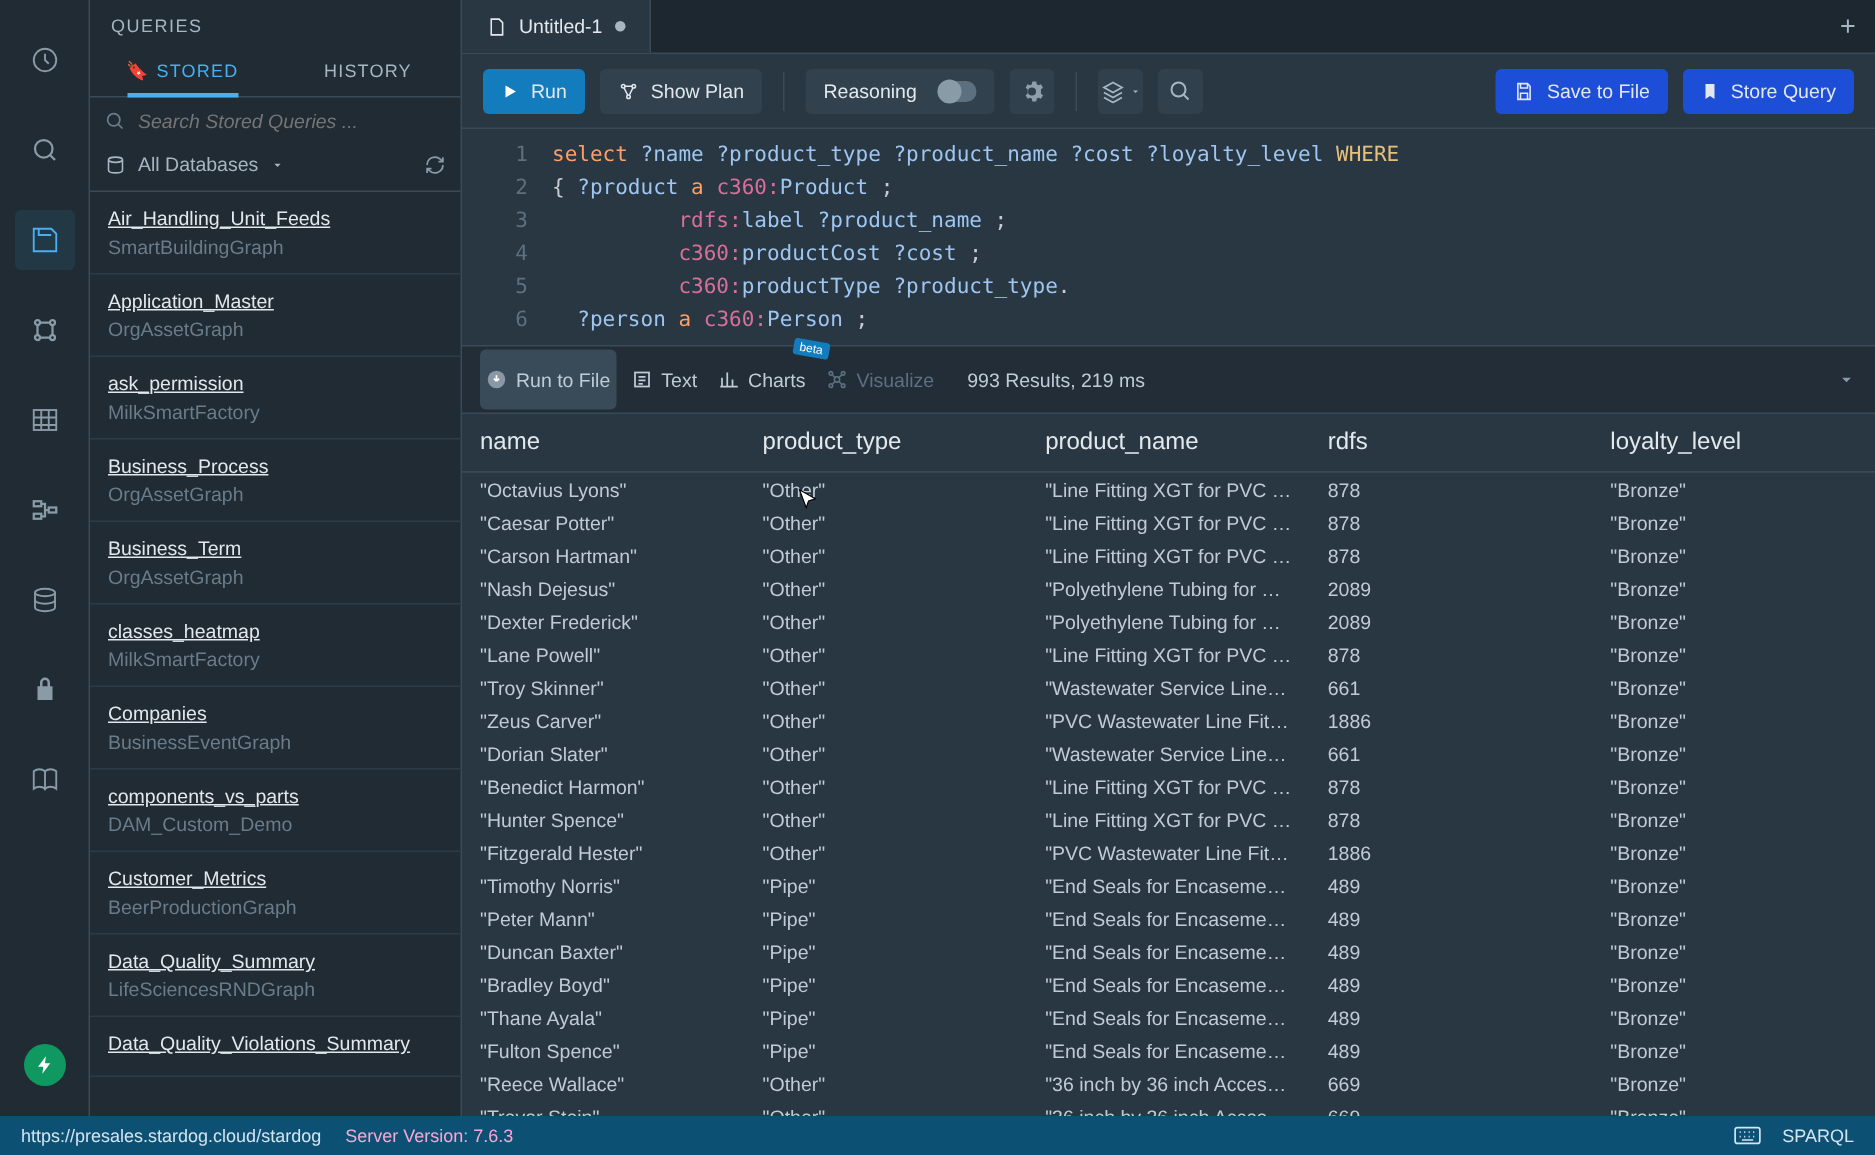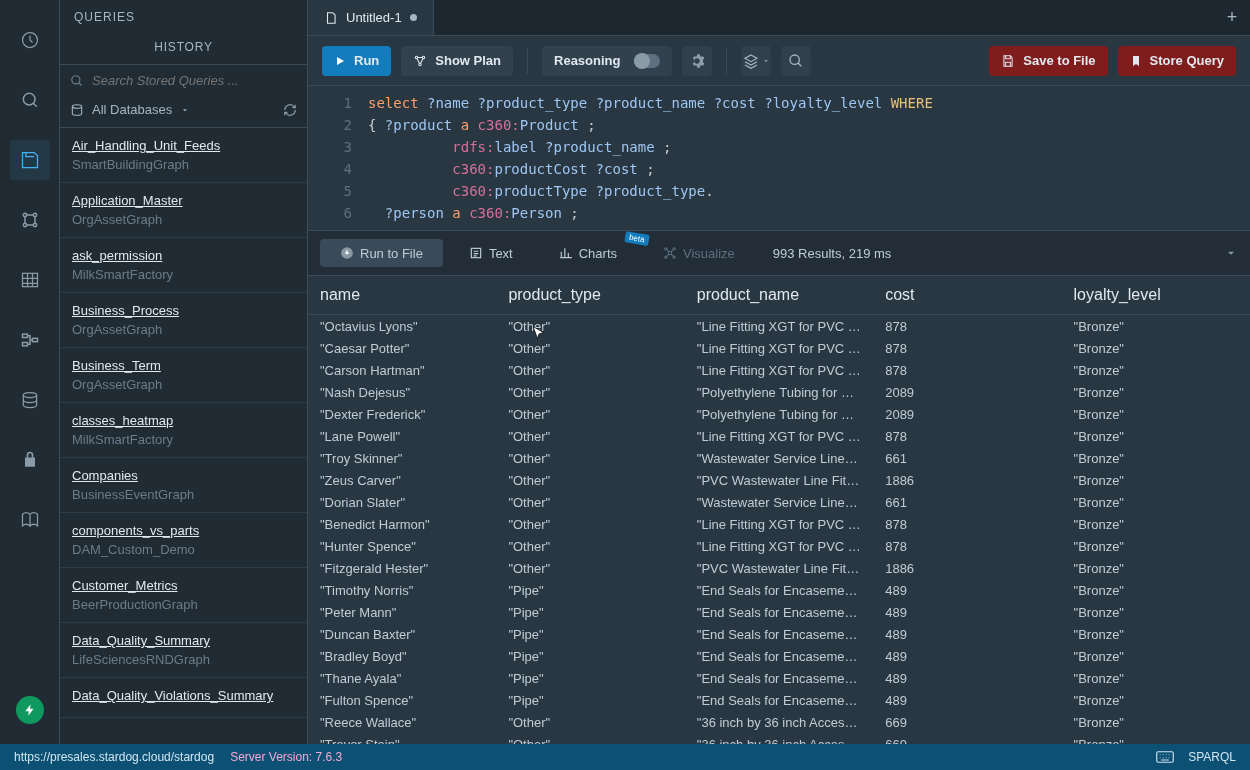--- a/index.html
+++ b/index.html
@@ -154,21 +154,20 @@
   background: #293742;
 }
 .btn {
   display: flex; align-items: center; gap: 8px;
   height: 30px; padding: 0 12px;
   background: #394b59;
   border-radius: 4px;
   color: #e2e8ee;
   cursor: pointer;
   font-size: 13px;
-  font-weight: bold;
 }
 .btn.primary { background: #137cbd; }
 .btn.flat { background: rgba(57,75,89,0.5); }
 .btn .tgl {
   width: 26px; height: 14px; border-radius: 7px;
   background: #5c7080; position: relative; margin-left: 6px;
 }
 .btn .tgl::after {
   content: ""; position: absolute; left: 0; top: -1px;
   width: 16px; height: 16px; border-radius: 50%; background: #8a9ba8;
@@ -180,21 +179,21 @@
   background: #30404d;
   border-radius: 4px;
   cursor: pointer;
 }
 .dbpick .green-db { color: #3dcc91; }
 .toolbar .iconbtn {
   width: 30px; height: 30px; display: flex; align-items: center; justify-content: center;
   background: #30404d; border-radius: 4px; color: #a7b6c2; cursor: pointer;
 }
 .toolbar-spacer { flex: 1; }
-.btn.outline { background: #7f1d1d; }
+.btn.outline { background: #1d4ed8; }
 
 
 .editor {
   background: #293742;
   font-family: "Menlo", "Consolas", monospace;
   font-size: 14px;
   line-height: 22px;
   display: flex;
   padding: 6px 0;
 }
@@ -212,21 +211,21 @@
 .results-bar {
   display: flex; align-items: center; gap: 6px;
   height: 46px;
   padding: 0 12px;
   background: #222d37;
   border-top: 1px solid #394b59;
   border-bottom: 1px solid #394b59;
 }
 .rbtn {
   display: flex; align-items: center; gap: 6px;
-  height: 28px; padding: 0 20px;
+  height: 40px; padding: 0 4px;
   border-radius: 4px;
   color: #bfccd6;
   cursor: pointer;
   font-size: 13px;
 }
 .rbtn.solid { background: #394b59; }
 .rbtn.disabled { color: #5c7080; cursor: default; }
 .rbtn.badge { position: relative; align-items: center; }
 .rbtn.badge::after {
   content: "beta";
@@ -350,20 +349,21 @@
       <div class="rail-bottom">
           <svg width="14" height="14" viewBox="0 0 24 24" fill="currentColor">
             <path d="M13 2 4 14h6l-1 8 9-12h-6z"></path>
           </svg>
         </div>
     </div>
 
     <div class="sidebar">
       <div class="sidebar-title">QUERIES</div>
       <div class="tab-row">
+        <div class="tab active"><span class="bmk">🔖</span><span>STORED</span></div>
         <div class="tab"><span>HISTORY</span></div>
       </div>
       <div class="search-row">
         <span class="sicon svg-i">
             <svg width="14" height="14" viewBox="0 0 24 24" fill="none" stroke="currentColor" stroke-width="2">
               <circle cx="10" cy="10" r="7"></circle>
               <path d="M15 15l5 5"></path>
             </svg>
           </span>
         <input class="search-input" placeholder="Search Stored Queries ..." style="">
@@ -589,21 +589,21 @@
               <col style="width:20%">
               <col style="width:20%">
               <col style="width:20%">
               <col style="width:20%">
             </colgroup>
           <thead>
               <tr id="thead-row">
                 <th>name</th>
                 <th>product_type</th>
                 <th>product_name</th>
-                <th>cost</th>
+                <th>rdfs</th>
                 <th>loyalty_level</th>
               </tr>
             </thead>
           <tbody id="tbody">
               <tr>
                 <td>"Octavius Lyons"</td>
                 <td>"Other"</td>
                 <td>"Line Fitting XGT for PVC W...</td>
                 <td>878</td>
                 <td>"Bronze"</td>

